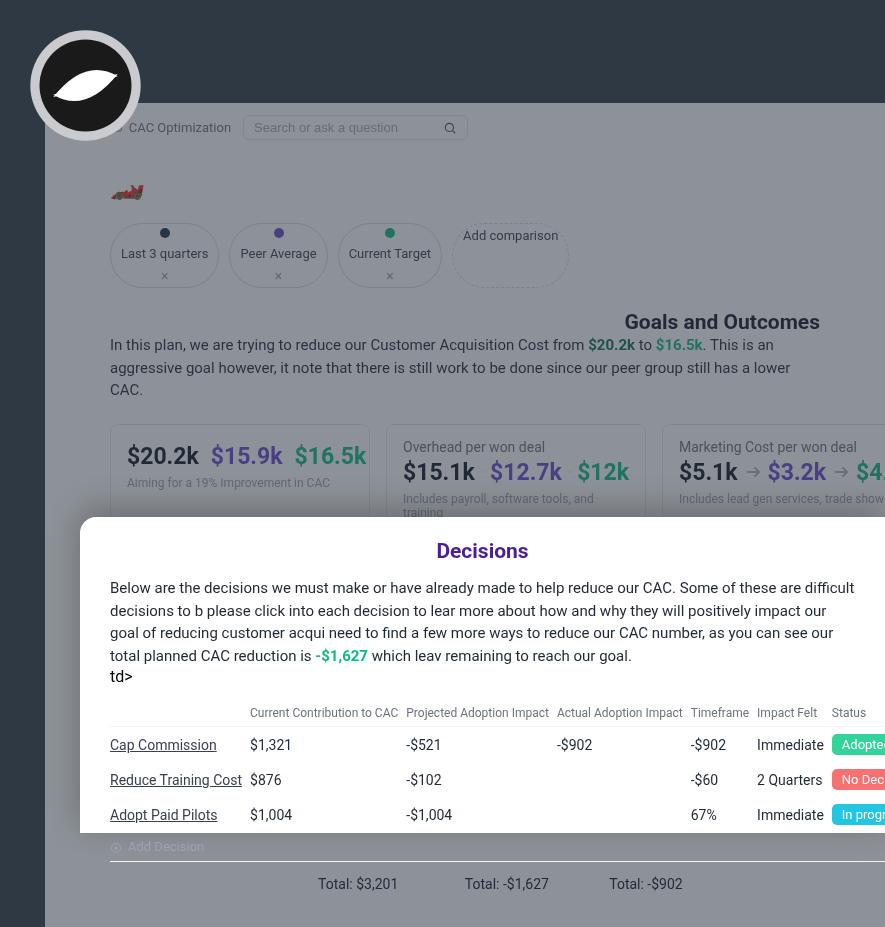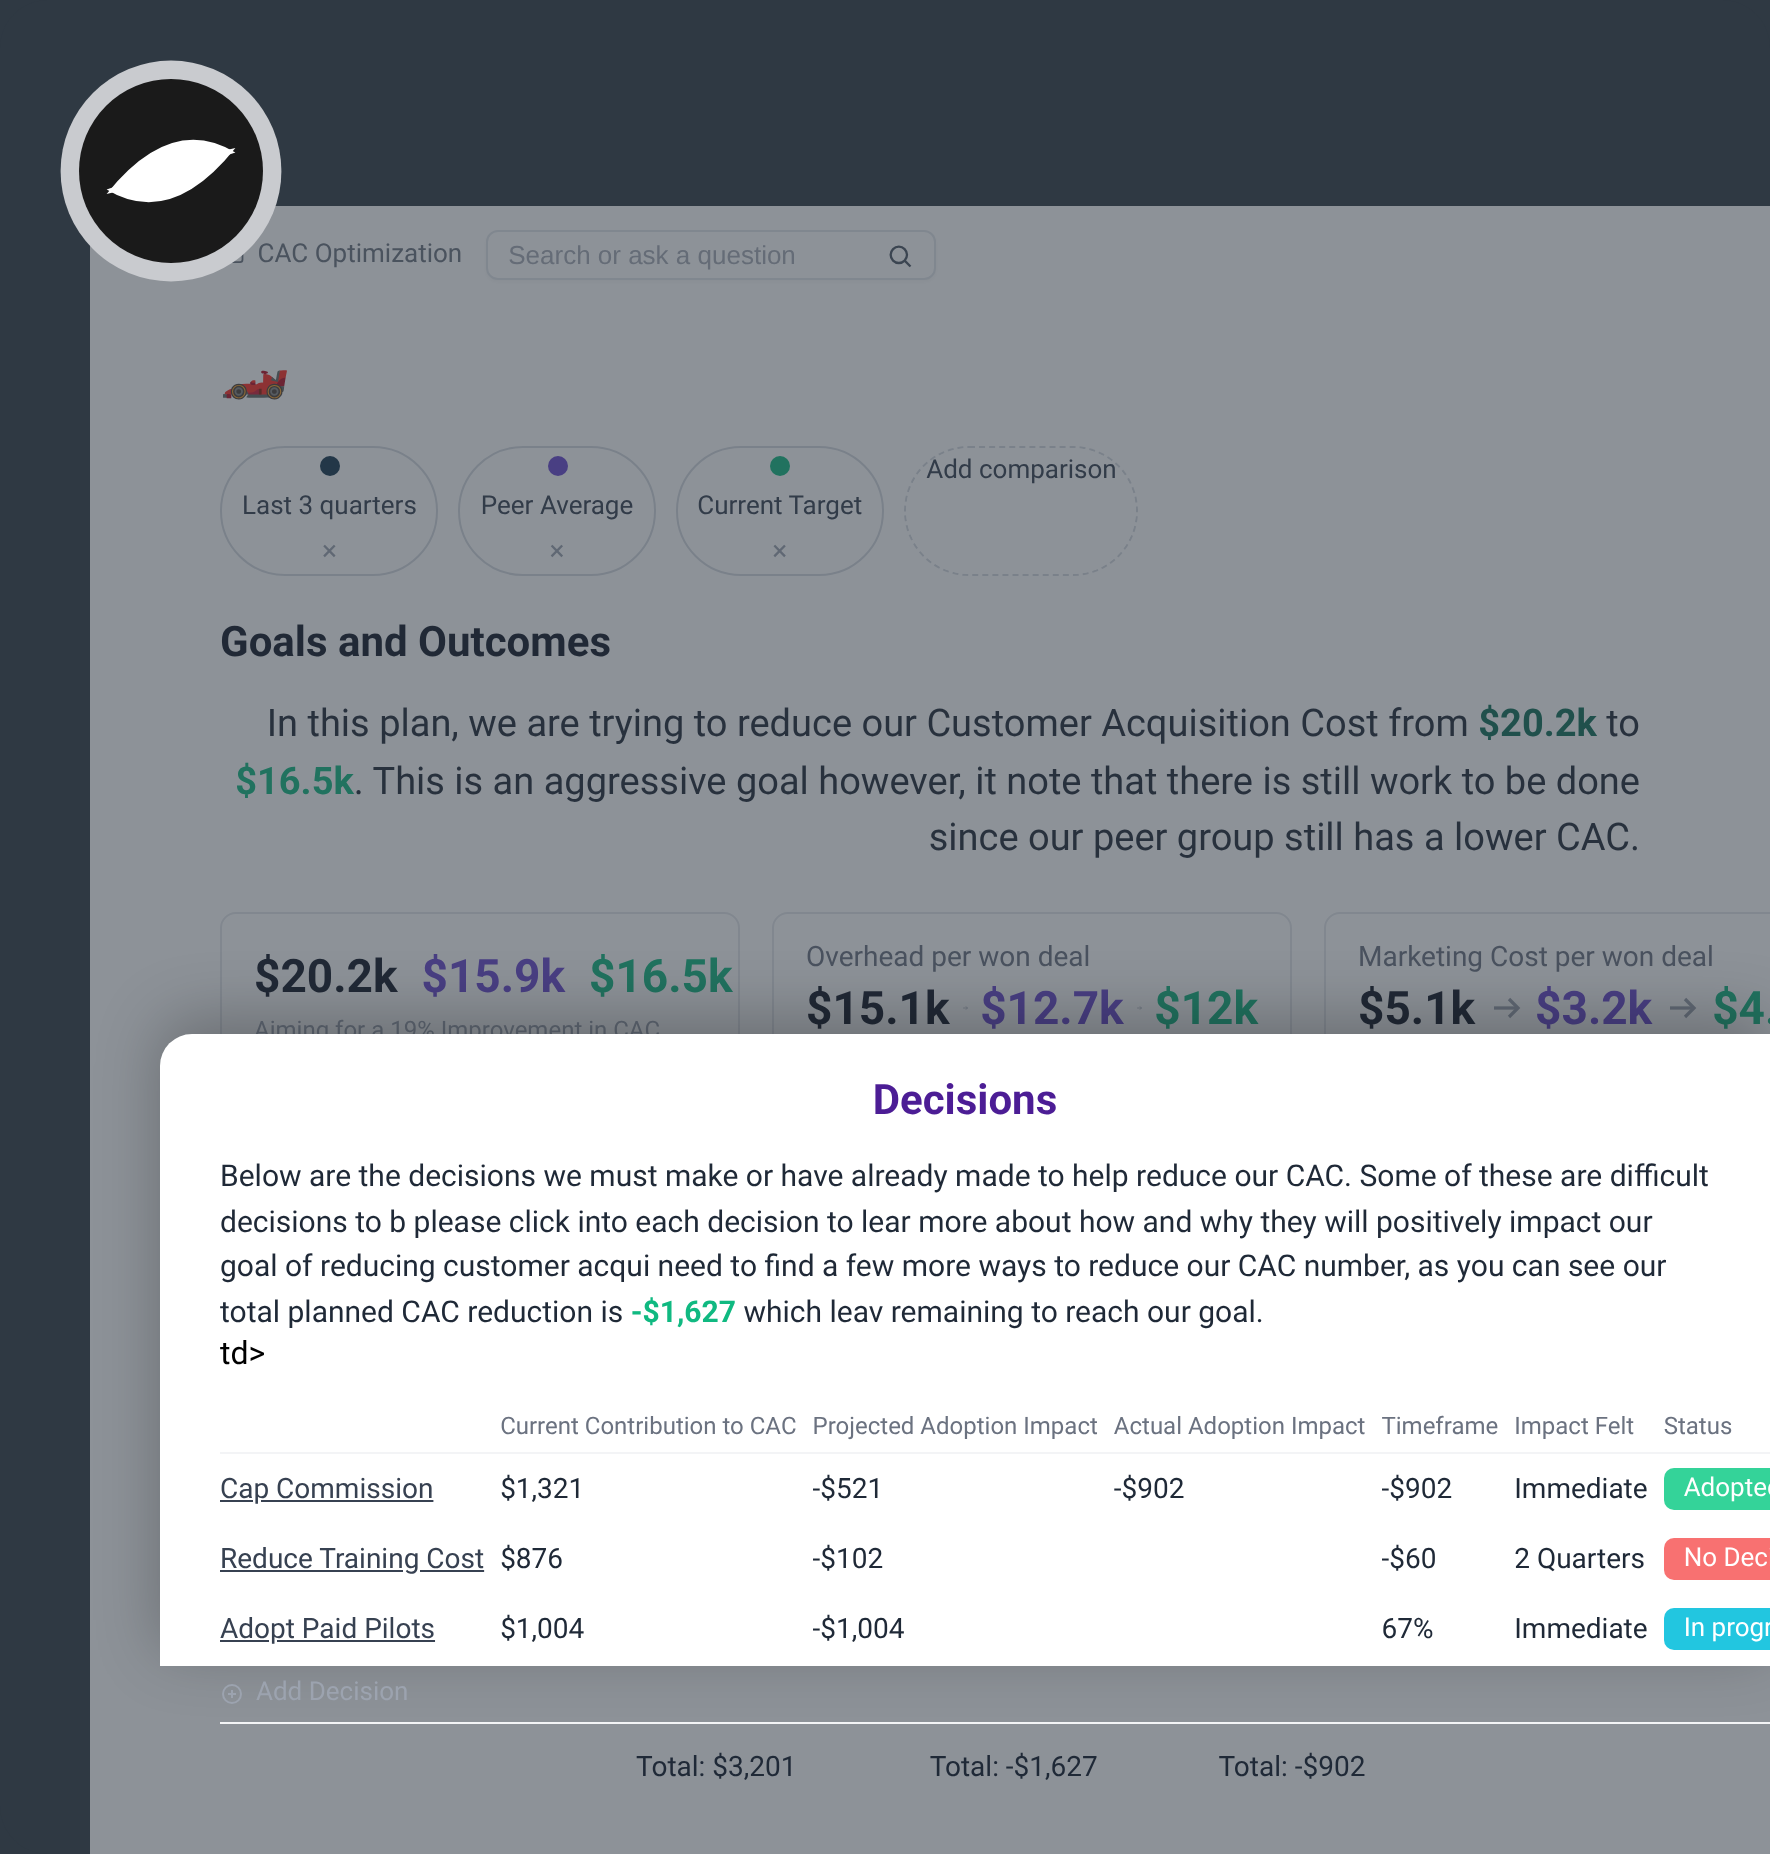--- a/index.html
+++ b/index.html
@@ -100,27 +100,26 @@
   flex-direction: column;
 }
 .chip .dot { width: 10px; height: 10px; border-radius: 50%; }
 .chip .x { color: #9ca3af; font-size: 14px; line-height: 1; }
 .chip.dashed { border-style: dashed; }
 .section-h {
   font-size: 21px;
   font-weight: 700;
   color: #111827;
   margin-top: 22px;
+  text-align: right;
 }
 .para {
-  font-size: 19px;
+  font-size: 15px;
   line-height: 1.5;
   color: #1f2937;
-  margin-top: 14px;
-  text-align: right;
 }
 .hl-dark { font-weight: 700; color: #0f6e58; }
 .hl-teal { font-weight: 700; color: #10b981; }
 .metric-row { display: flex; gap: 16px; margin-top: 22px; }
 .metric-card {
   border: 1px solid #e5e7eb;
   border-radius: 8px;
   padding: 14px 16px;
   flex: 1;
   min-width: 260px;

